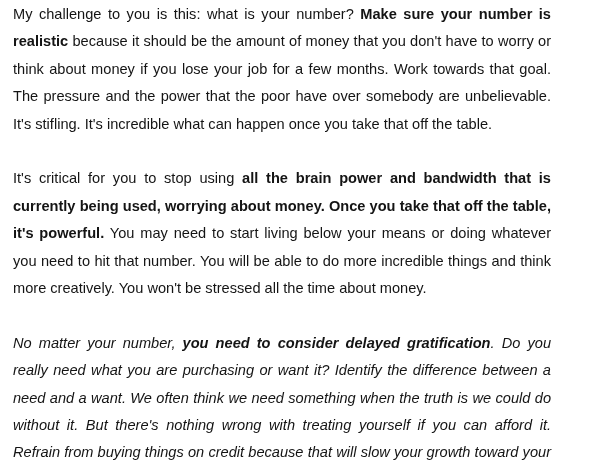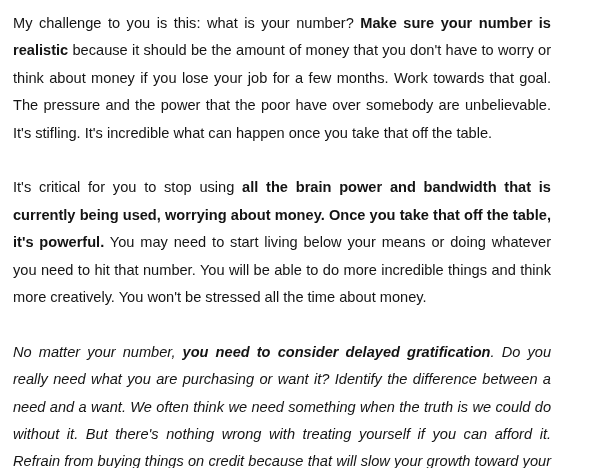--- a/index.html
+++ b/index.html
@@ -6,21 +6,21 @@
     margin: 0;
     padding: 0;
     background: #ffffff;
   }
   .page {
     width: 570px;
     height: 468px;
     box-sizing: border-box;
     background: #ffffff;
     overflow: hidden;
-    padding: 10px 19px 0 13px;
+    padding: 1px 19px 0 13px;
     font-family: "Liberation Sans", sans-serif;
     font-size: 14.6px;
     line-height: 27.4px;
     color: #141414;
     -webkit-font-smoothing: antialiased;
   }
   .para {
     margin: 0 0 27.4px 0;
     text-align: justify;
     text-justify: inter-word;

